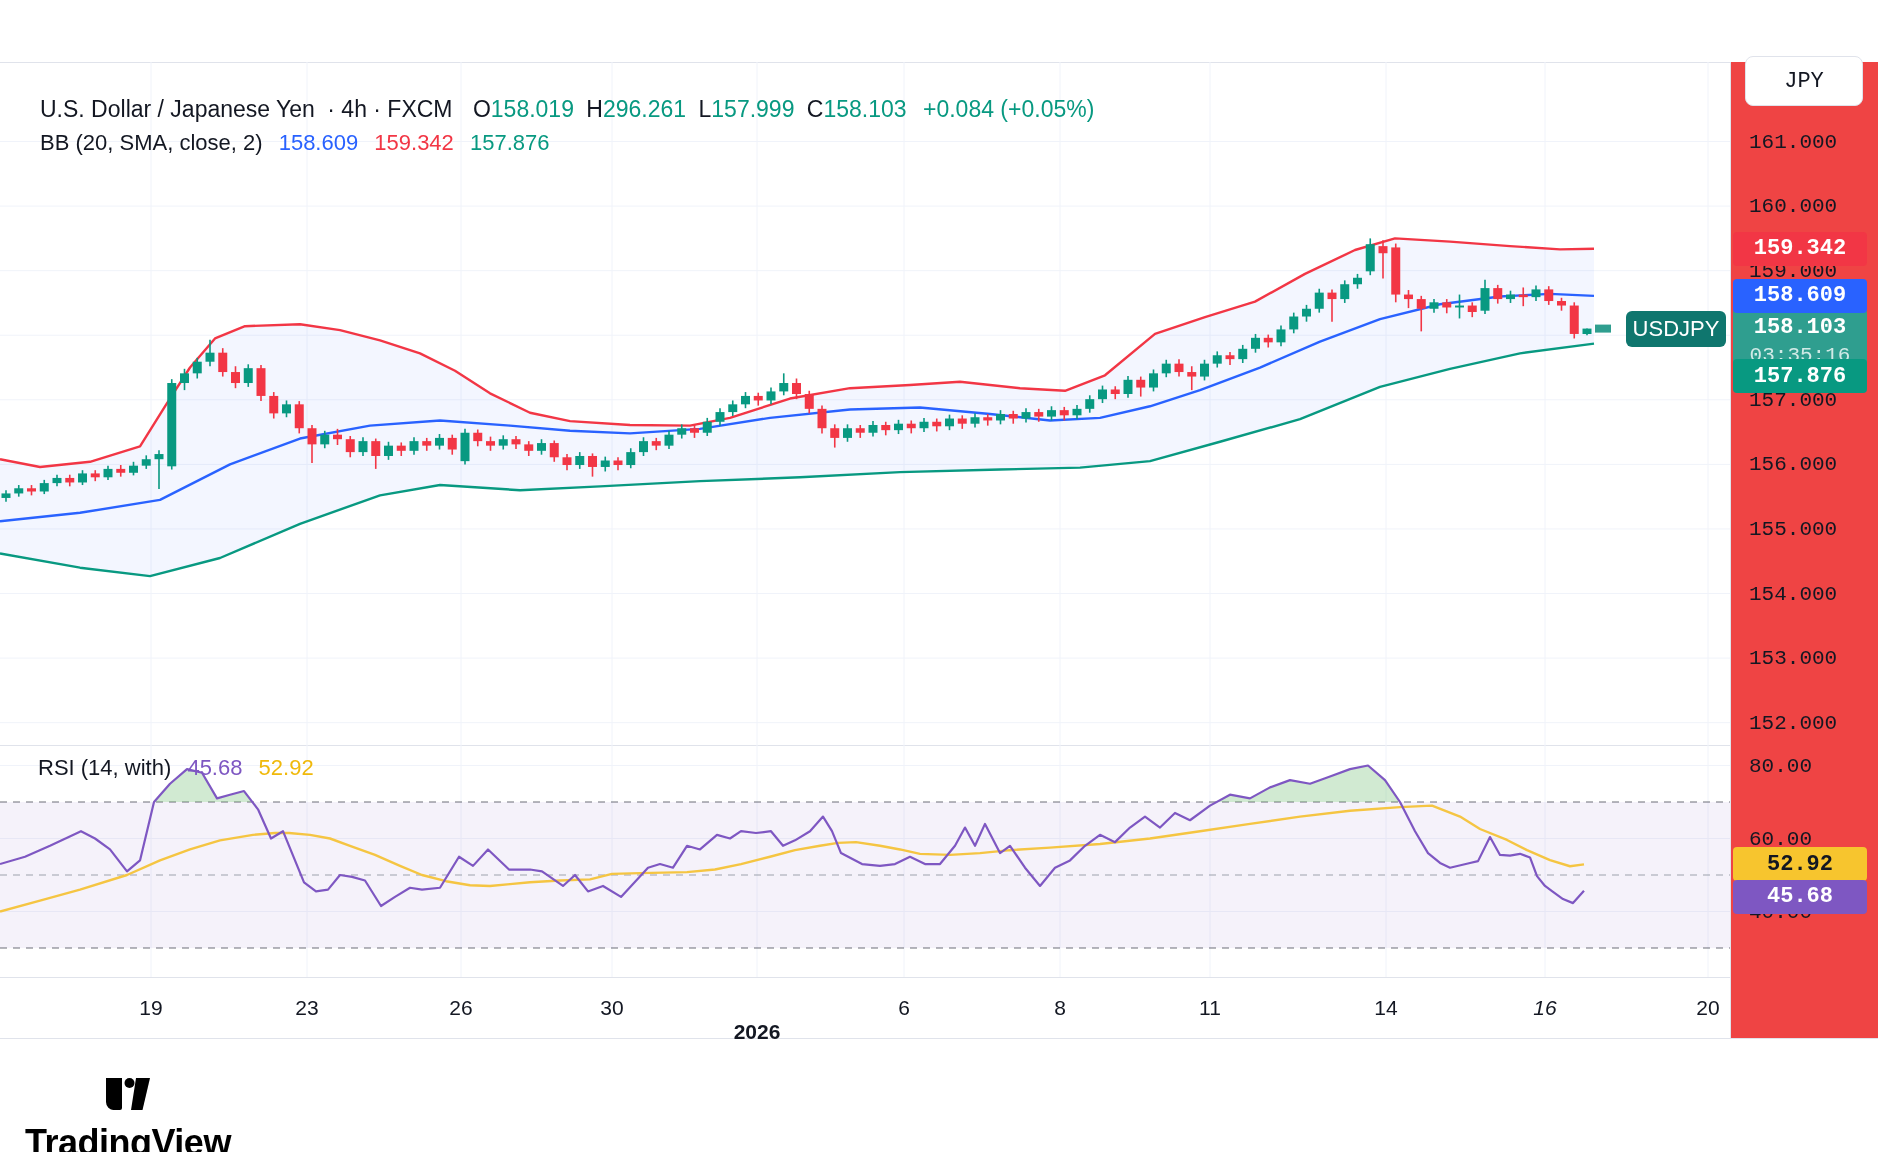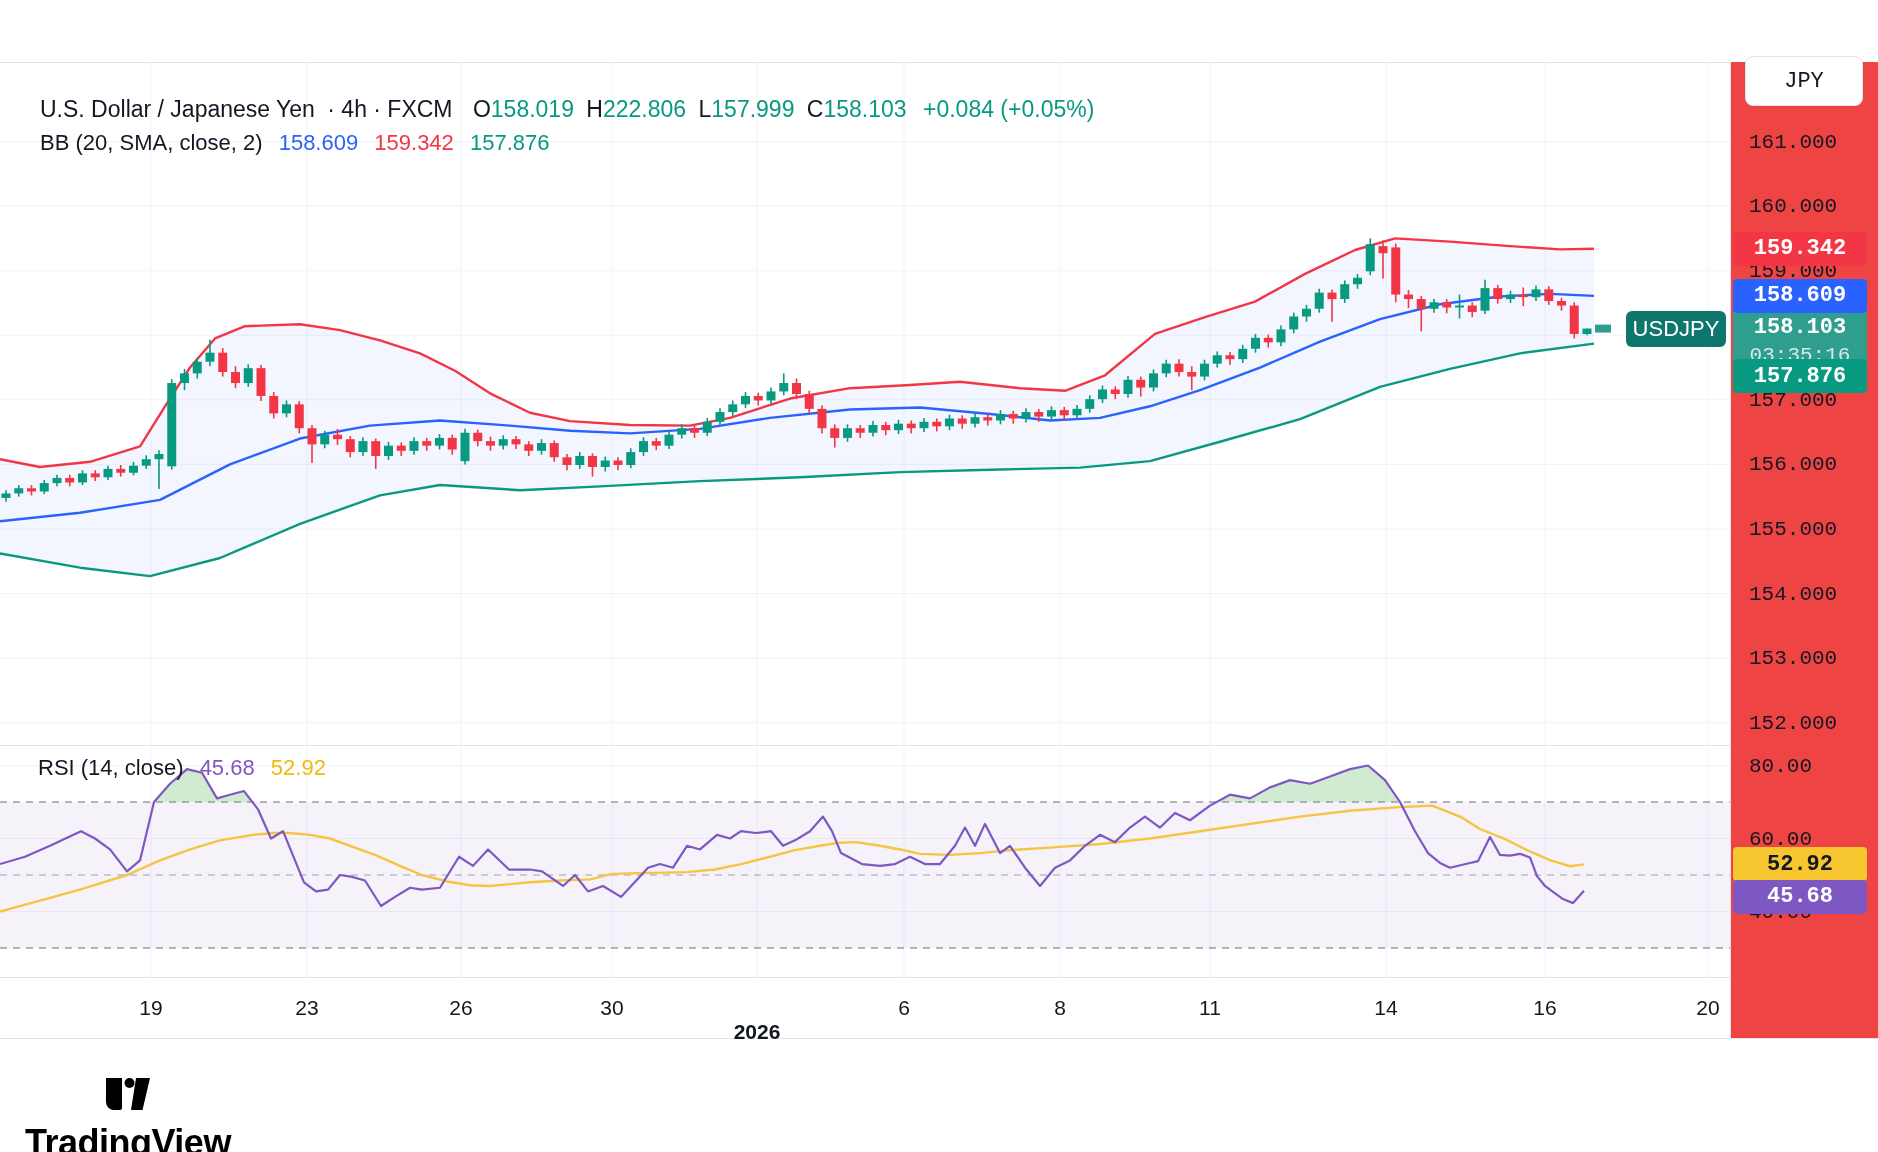--- a/index.html
+++ b/index.html
@@ -356,35 +356,35 @@
       <polygon points="154,802 154,802 170,783.75 187,769.15 202,772.8 217,798.35 230,794.7 244,791.05 252.4,802 252.4,802 154,802" fill="rgba(102,187,106,0.30)" stroke="none"></polygon>
       <polygon points="1216.6666666666667,802 1230,794.7 1250,798.35 1270,787.4 1290,780.1 1310,783.75 1330,776.45 1350,769.15 1368,765.5 1385,780.1 1400,802 1400,802 1400,802 1216.6666666666667,802" fill="rgba(102,187,106,0.30)" stroke="none"></polygon>
       <polyline points="0,911.5 40,900.55 80,889.6 127,875 160,860.4 190,849.45 220,840.325 253,834.85 275,833.025 289,833.025 310,834.85 330,838.5 350,845.8 375,854.925 400,865.875 422,875 446,881.205 470,885.22 490,885.95 510,884.125 530,882.3 560,880.475 590,879.38 612,873.905 640,873.175 687,872.08 715,869.525 741,864.05 770,856.75 795,850.1800000000001 820,845.8 838,842.88 856,842.15 880,845.8 900,849.45 920,853.83 950,854.925 980,853.1 1010,850.1800000000001 1050,847.625 1100,843.975 1150,838.5 1200,831.2 1250,823.9 1300,816.6 1350,810.76 1400,807.11 1432,805.65 1460,816.6 1480,829.01 1507,839.96 1527,850.1800000000001 1550,860.035 1570,866.24 1584,864.415" fill="none" stroke="#f5c542" stroke-width="2.4" stroke-linejoin="round"></polyline>
       <polyline points="0,864.05 25,856.75 50,845.8 81,831.2 95,838.5 110,849.45 127,871.35 140,860.4 154,802 170,783.75 187,769.15 202,772.8 217,798.35 230,794.7 244,791.05 258,809.3 271,838.5 283,831.2 304,882.3 316,891.425 328,889.6 340,875 352,876.825 365,880.475 381,906.025 395,896.9 410,887.775 422,889.6 440,887.775 459,856.75 473,865.875 488,849.45 509,869.525 530,869.525 542,871.35 563,885.95 575,875 588,891.425 603,885.95 621,896.9 648,867.7 660,864.05 673,867.7 687,845.8 700,849.45 717,834.85 730,838.5 741,831.2 756,833.025 771,831.2 783,845.8 795,840.325 810,831.2 823,816.6 832,831.2 841,853.1 862,864.05 880,865.875 895,864.05 910,856.75 925,864.05 940,864.05 955,845.8 965,827.55 975,845.8 985,823.9 1000,853.1 1010,845.8 1025,867.7 1040,885.95 1055,867.7 1070,860.4 1085,845.8 1100,834.85 1115,842.15 1130,827.55 1145,816.6 1160,827.55 1175,812.95 1190,820.25 1210,805.65 1230,794.7 1250,798.35 1270,787.4 1290,780.1 1310,783.75 1330,776.45 1350,769.15 1368,765.5 1385,780.1 1400,802 1415,831.2 1428,853.1 1440,862.955 1450,867.7 1470,862.955 1478,861.13 1490,837.04 1500,854.925 1510,855.655 1520,853.83 1530,857.48 1537,876.095 1545,885.95 1552,891.06 1563,899.09 1573,903.105 1584,890.768" fill="none" stroke="#7e57c2" stroke-width="2.2" stroke-linejoin="round"></polyline>
     </svg>
 
   <div id="legend1">
     <span>U.S. Dollar / Japanese Yen</span>
     <span>· 4h · FXCM</span>
     <span style="margin-left:8px;margin-right:0;">O</span><span class="v">158.019</span>
-    <span style="margin-right:0;">H</span><span class="v">222.806</span>
+    <span style="margin-right:0;">H</span><span class="v">296.261</span>
     <span style="margin-right:0;">L</span><span class="v">157.999</span>
     <span style="margin-right:0;">C</span><span class="v">158.103</span>
     <span class="v" style="margin-left:4px;">+0.084 (+0.05%)</span>
   </div>
 
   <div id="legend2">
     <span>BB (20, SMA, close, 2)</span>
     <span style="color:#2962ff;">158.609</span>
     <span style="color:#f23645;">159.342</span>
     <span style="color:#089981;">157.876</span>
   </div>
 
   <div id="rsi-legend">
-    <span>RSI (14, close)</span>
+    <span>RSI (14, with)</span>
     <span style="color:#7e57c2;">45.68</span>
     <span style="color:#f0b90b;">52.92</span>
   </div>
 
   <div id="symbol-tag" style="top: 328.589px; background: #0f766e;">USDJPY</div>
 
   <div id="price-axis">
     <div id="jpy-btn">JPY</div>
     <div id="price-ticks">
         <div class="axis-tick" style="top: 79.53px;">161.000</div>
@@ -417,21 +417,21 @@
   <div id="time-axis">
       <div class="time-label" style="left: 151px;">19</div>
       <div class="time-label" style="left: 307px;">23</div>
       <div class="time-label" style="left: 461px;">26</div>
       <div class="time-label" style="left: 612px;">30</div>
       <div class="time-label major" style="left: 757px;">2026</div>
       <div class="time-label" style="left: 904px;">6</div>
       <div class="time-label" style="left: 1060px;">8</div>
       <div class="time-label" style="left: 1210px;">11</div>
       <div class="time-label" style="left: 1386px;">14</div>
-      <div class="time-label" style="left: 1545px;">16</div>
+      <div class="time-label" style="left: 1545px; font-style: italic;">16</div>
       <div class="time-label" style="left: 1708px;">20</div>
     </div>
 
   <div id="tv-logo">
     <svg width="46" height="32" viewBox="0 0 46 32">
       <path d="M1 3 a3 3 0 0 1 3-3 H17 V12 H12 V32 H9 a8 8 0 0 1 -8 -8 Z M1 0 H17 V12 H1 Z" fill="#000"></path>
       <rect x="1" y="0" width="16" height="12" rx="2" fill="#000"></rect>
       <rect x="7" y="2" width="10" height="30" rx="2" fill="#000"></rect>
       <circle cx="24.5" cy="5" r="5" fill="#000"></circle>
       <path d="M31 0 H45 L37.5 32 H26 Z" fill="#000" transform="skewX(0)"></path>

